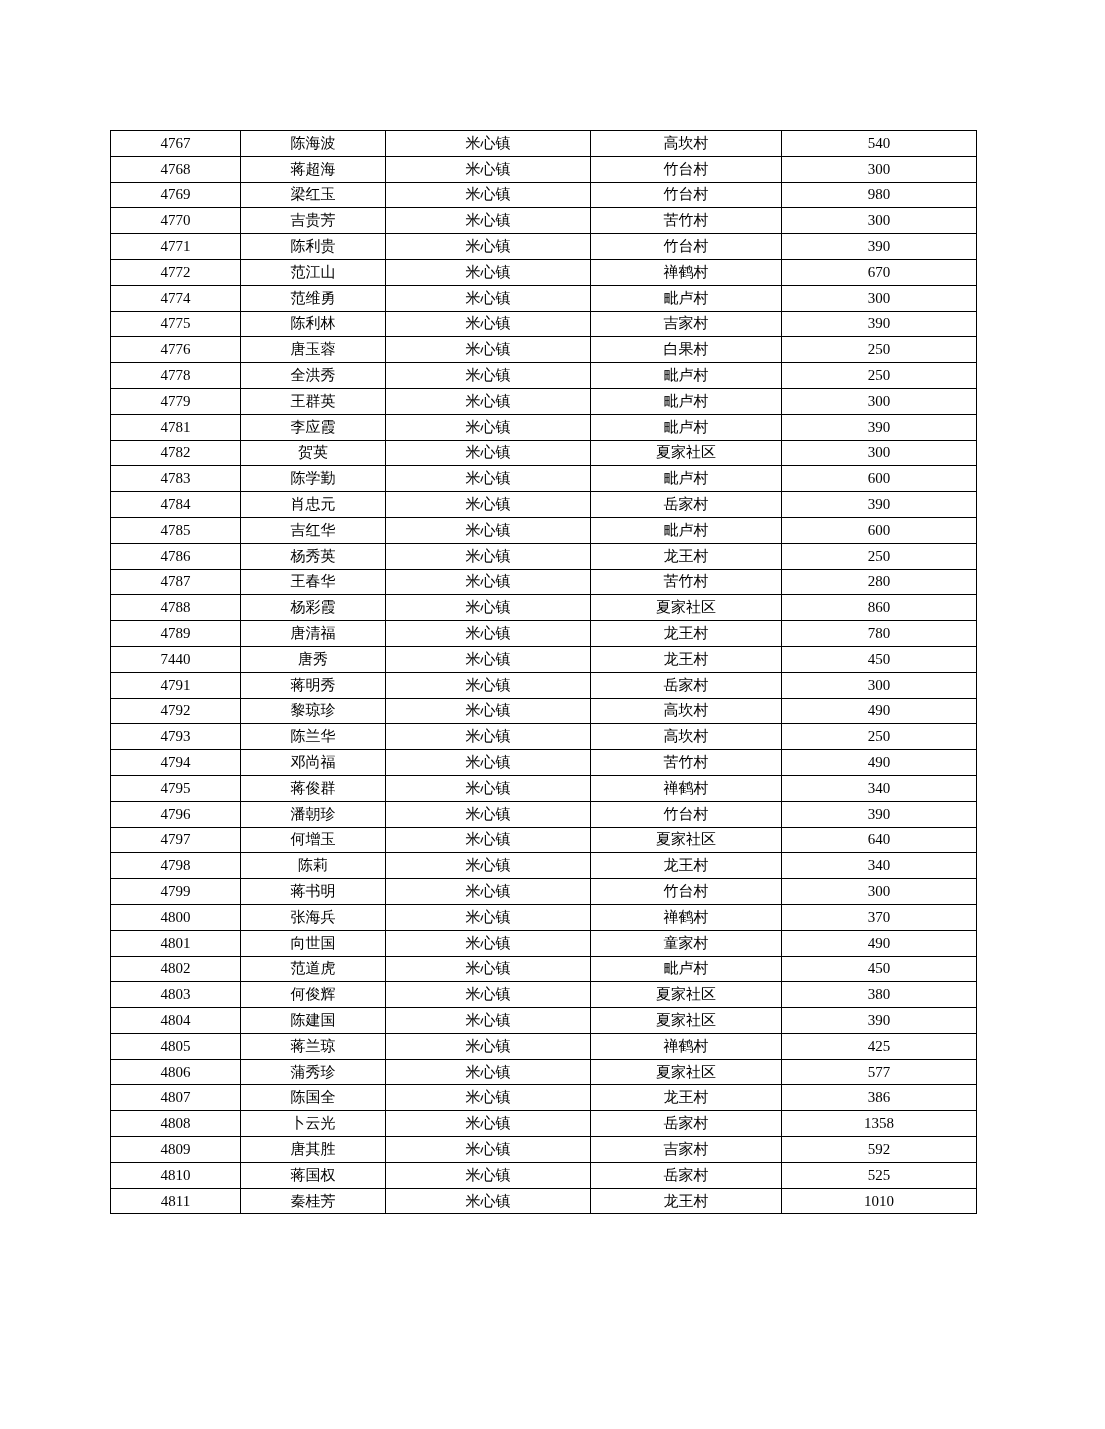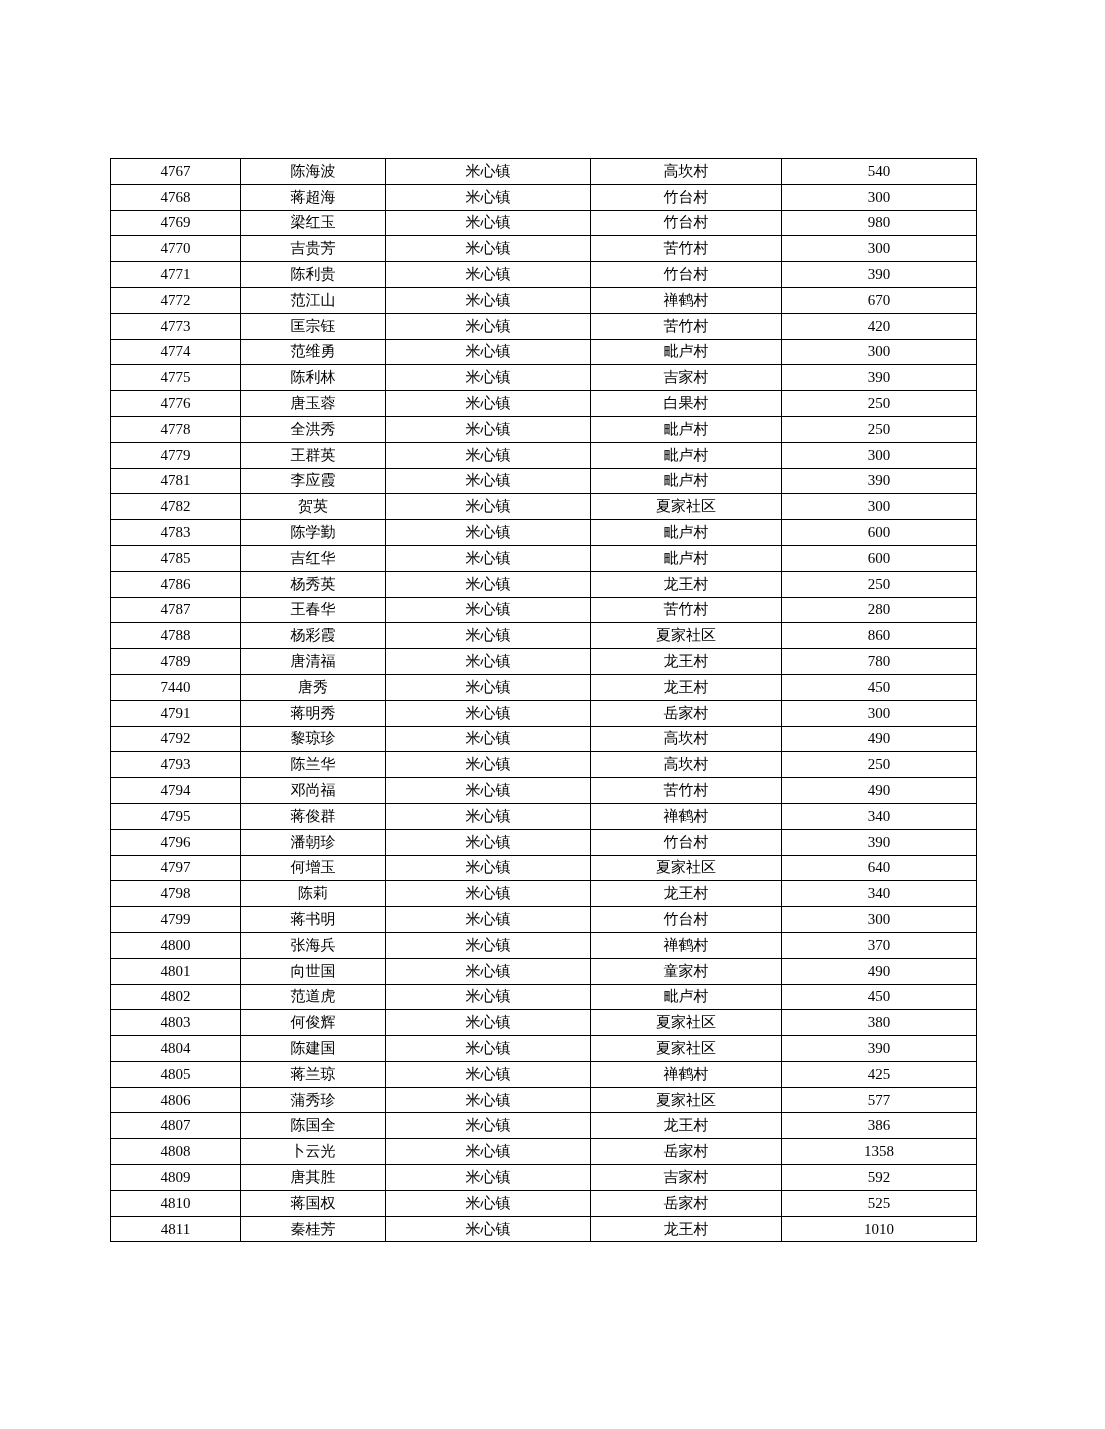--- a/index.html
+++ b/index.html
@@ -20,21 +20,20 @@
     top: 0;
     width: 1105px;
     height: 1429px;
     background: #ffffff;
   }
   .table-wrap {
     position: absolute;
     left: 110px;
     top: 130px;
     width: 866px;
-    margin-top: 28px;
   }
   table.data-table {
     border-collapse: collapse;
     width: 100%;
     table-layout: fixed;
   }
   table.data-table td {
     border: 1px solid #000000;
     text-align: center;
     vertical-align: middle;
@@ -101,27 +100,20 @@
             <td>390</td>
           </tr>
           <tr>
             <td>4772</td>
             <td>范江山</td>
             <td>米心镇</td>
             <td>禅鹤村</td>
             <td>670</td>
           </tr>
           <tr>
-            <td>4773</td>
-            <td>匡宗钰</td>
-            <td>米心镇</td>
-            <td>苦竹村</td>
-            <td>420</td>
-          </tr>
-          <tr>
             <td>4774</td>
             <td>范维勇</td>
             <td>米心镇</td>
             <td>毗卢村</td>
             <td>300</td>
           </tr>
           <tr>
             <td>4775</td>
             <td>陈利林</td>
             <td>米心镇</td>
@@ -162,20 +154,27 @@
             <td>米心镇</td>
             <td>夏家社区</td>
             <td>300</td>
           </tr>
           <tr>
             <td>4783</td>
             <td>陈学勤</td>
             <td>米心镇</td>
             <td>毗卢村</td>
             <td>600</td>
+          </tr>
+          <tr>
+            <td>4784</td>
+            <td>肖忠元</td>
+            <td>米心镇</td>
+            <td>岳家村</td>
+            <td>390</td>
           </tr>
           <tr>
             <td>4785</td>
             <td>吉红华</td>
             <td>米心镇</td>
             <td>毗卢村</td>
             <td>600</td>
           </tr>
           <tr>
             <td>4786</td>

